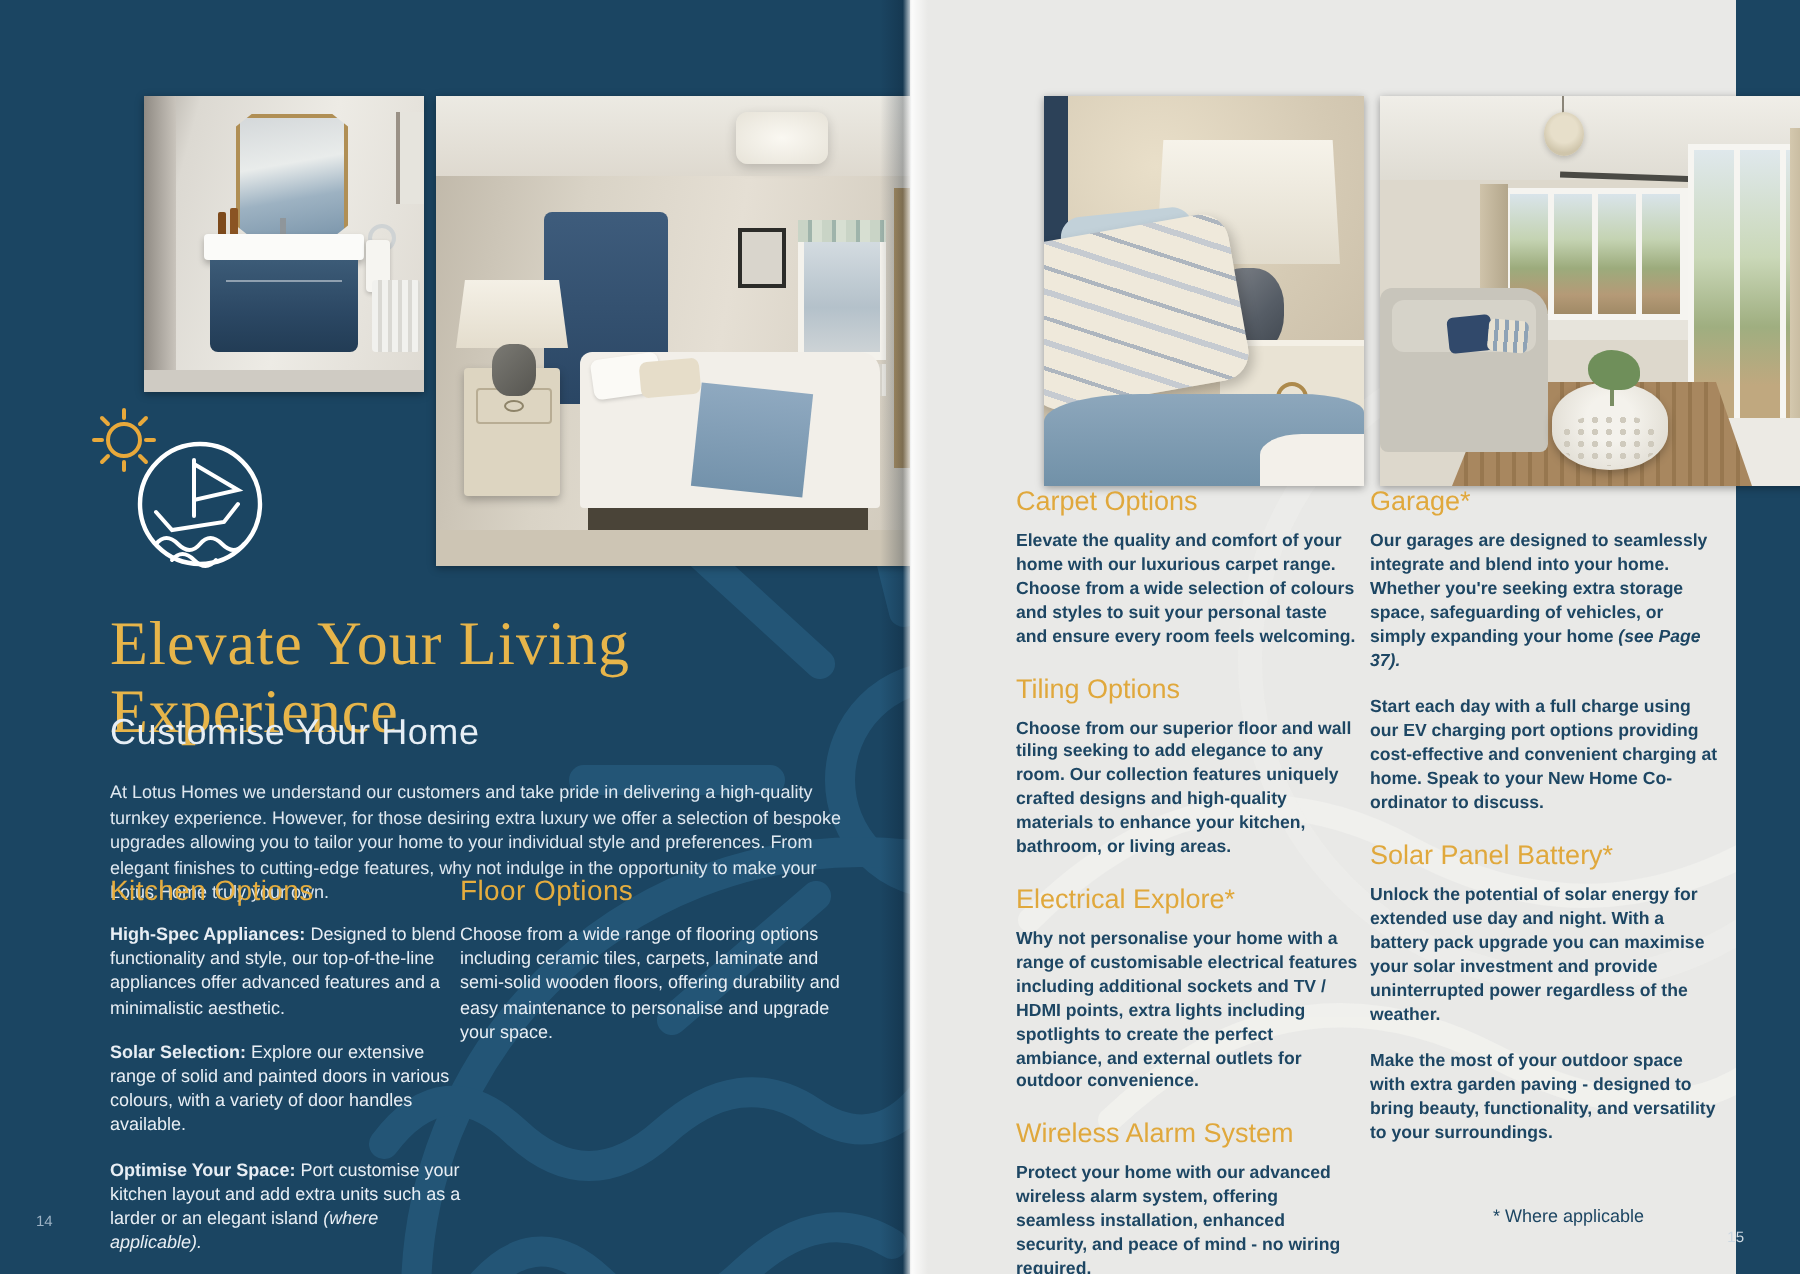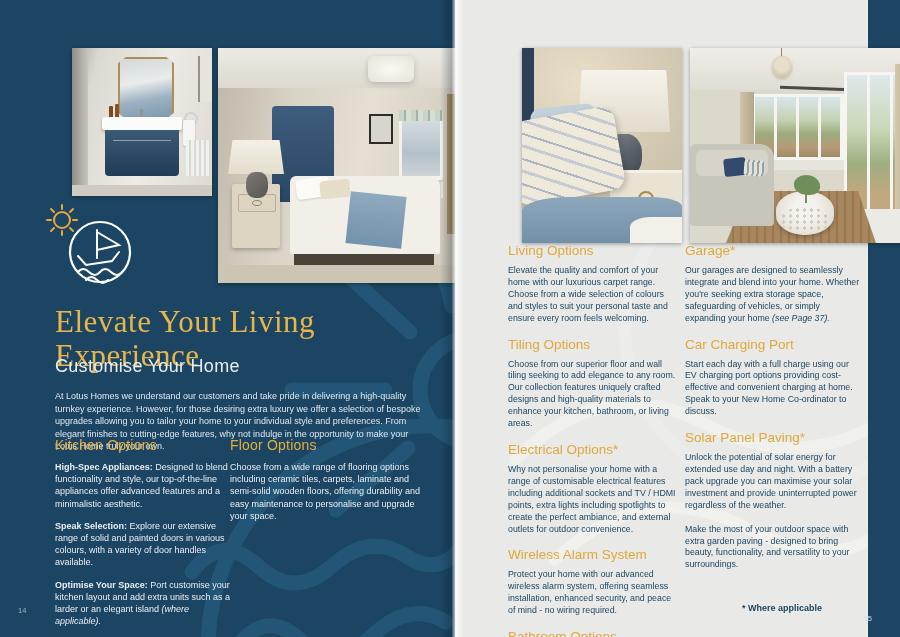--- a/index.html
+++ b/index.html
@@ -143,22 +143,22 @@
   .lbody{font-size:9px;line-height:12.2px;color:#e8eef4;margin:0 0 10px 0;}
   .lbody .b{font-weight:700;}
   .i{font-style:italic;}
   .pageno-left{position:absolute;left:18px;bottom:22px;font-size:7.5px;color:#9db3c5;}
 
   
   .rcol{position:absolute;top:243px;z-index:5;}
   .rcol.c1{left:53px;width:171px;}
   .rcol.c2{left:230px;width:176px;}
   .rhead{font-size:13.5px;color:#e0a83c;font-weight:500;margin:0 0 7px 0;}
-  .rbody{font-size:8.8px;line-height:11.9px;color:#1d4663;margin:0 0 12px 0;}
-  .footnote{position:absolute;right:78px;bottom:24px;font-size:9px;font-weight:700;color:#1d4663;z-index:5;text-align:center;}
+  .rbody{font-size:8.8px;line-height:11.9px;color:#1d4663;margin:0 0 12px 0;font-weight:bold;}
+  .footnote{position:absolute;right:78px;bottom:24px;font-size:9px;font-weight:400;color:#1d4663;z-index:5;text-align:center;}
   .pageno-right{position:absolute;right:28px;bottom:14px;font-size:7.5px;color:#cdd8e1;z-index:6;}
 </style>
 </head>
 <body>
 
 <div class="spread">
 
   <section class="page-left">
 
     <svg class="wm-left" width="455" height="637" viewBox="0 0 455 637">
@@ -246,21 +246,21 @@
       <span>Experience</span>
     </h1>
 
     <div class="subtitle">Customise Your Home</div>
 
     <p class="intro">At Lotus Homes we understand our customers and take pride in delivering a high-quality turnkey experience. However, for those desiring extra luxury we offer a selection of bespoke upgrades allowing you to tailor your home to your individual style and preferences. From elegant finishes to cutting-edge features, why not indulge in the opportunity to make your Lotus Home truly your own.</p>
 
     <div class="lcol kitchen">
       <h2 class="gold-h">Kitchen Options</h2>
       <p class="lbody"><span class="b">High-Spec Appliances:</span><span> Designed to blend functionality and style, our top-of-the-line appliances offer advanced features and a minimalistic aesthetic.</span></p>
-      <p class="lbody"><span class="b">Speak Selection:</span><span> Explore our extensive range of solid and painted doors in various colours, with a variety of door handles available.</span></p>
+      <p class="lbody"><span class="b">Solar Selection:</span><span> Explore our extensive range of solid and painted doors in various colours, with a variety of door handles available.</span></p>
       <p class="lbody"><span class="b">Optimise Your Space:</span><span> Port customise your kitchen layout and add extra units such as a larder or an elegant island </span><span class="i">(where applicable).</span></p>
     </div>
 
     <div class="lcol floor">
       <h2 class="gold-h">Floor Options</h2>
       <p class="lbody">Choose from a wide range of flooring options including ceramic tiles, carpets, laminate and semi-solid wooden floors, offering durability and easy maintenance to personalise and upgrade your space.</p>
     </div>
 
     <div class="pageno-left">14</div>
   </section>
@@ -314,38 +314,37 @@
         <div class="p4-cushstr"></div>
       </div>
       <div class="p4-table">
         <div class="p4-lattice"></div>
       </div>
       <div class="p4-stem"></div>
       <div class="p4-plant"></div>
     </figure>
 
     <div class="rcol c1">
-      <h2 class="rhead">Living Options</h2>
+      <h2 class="rhead">Carpet Options</h2>
       <p class="rbody">Elevate the quality and comfort of your home with our luxurious carpet range. Choose from a wide selection of colours and styles to suit your personal taste and ensure every room feels welcoming.</p>
       <h2 class="rhead">Tiling Options</h2>
       <p class="rbody">Choose from our superior floor and wall tiling seeking to add elegance to any room. Our collection features uniquely crafted designs and high-quality materials to enhance your kitchen, bathroom, or living areas.</p>
-      <h2 class="rhead">Electrical Options*</h2>
+      <h2 class="rhead">Electrical Explore*</h2>
       <p class="rbody">Why not personalise your home with a range of customisable electrical features including additional sockets and TV / HDMI points, extra lights including spotlights to create the perfect ambiance, and external outlets for outdoor convenience.</p>
       <h2 class="rhead">Wireless Alarm System</h2>
       <p class="rbody">Protect your home with our advanced wireless alarm system, offering seamless installation, enhanced security, and peace of mind - no wiring required.</p>
       <h2 class="rhead">Bathroom Options</h2>
 
     </div>
 
     <div class="rcol c2">
       <h2 class="rhead">Garage*</h2>
       <p class="rbody"><span>Our garages are designed to seamlessly integrate and blend into your home. Whether you're seeking extra storage space, safeguarding of vehicles, or simply expanding your home </span><span class="i">(see Page 37).</span></p>
-      <h2 class="rhead">Car Charging Port</h2>
       <p class="rbody">Start each day with a full charge using our EV charging port options providing cost-effective and convenient charging at home. Speak to your New Home Co-ordinator to discuss.</p>
-      <h2 class="rhead">Solar Panel Paving*</h2>
+      <h2 class="rhead">Solar Panel Battery*</h2>
       <p class="rbody">Unlock the potential of solar energy for extended use day and night. With a battery pack upgrade you can maximise your solar investment and provide uninterrupted power regardless of the weather.</p>
       <p class="rbody">Make the most of your outdoor space with extra garden paving - designed to bring beauty, functionality, and versatility to your surroundings.</p>
     </div>
 
     <div class="footnote">* Where applicable</div>
     <div class="pageno-right">15</div>
   </section>
 
   <div class="spine"></div>
 </div>

